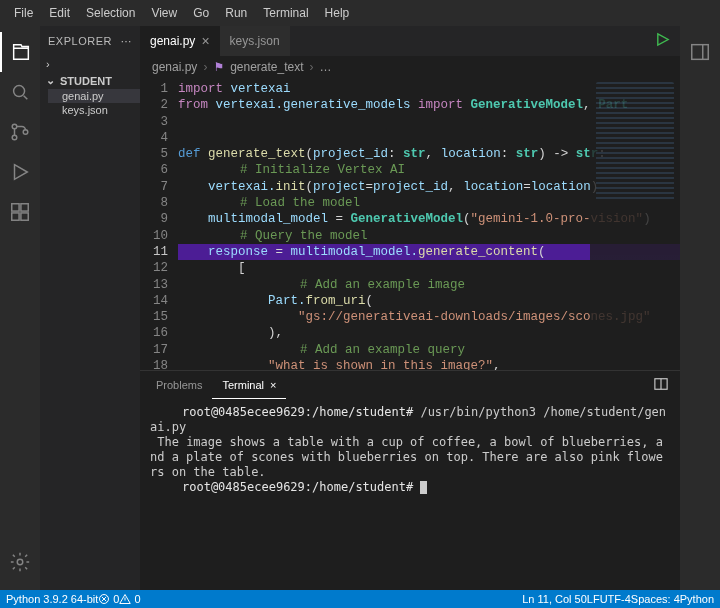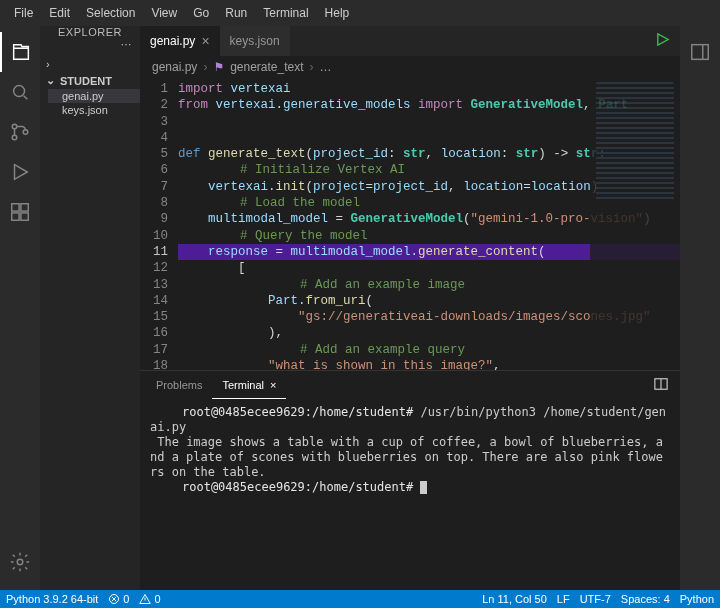--- a/index.html
+++ b/index.html
@@ -11,21 +11,21 @@
   
   .main { flex: 1; display: flex; min-height: 0; }
   
   .activity { width: 40px; background: #2b2b2b; display: flex; flex-direction: column; align-items: center; padding-top: 6px; }
   .activity .bottom { margin-top: auto; margin-bottom: 8px; }
   .act-btn { width: 40px; height: 40px; display: flex; align-items: center; justify-content: center; color: #858585; }
   .act-btn.active { color: #ffffff; border-left: 2px solid #ffffff; }
   .act-btn svg { width: 22px; height: 22px; }
   
   .sidebar { width: 100px; background: #252526; display: flex; flex-direction: column; font-size: 11px; }
-  .sidebar-head { display: flex; align-items: center; height: 30px; padding: 0 8px; color: #bbbbbb; letter-spacing: 0.5px; flex-direction: column; }
+  .sidebar-head { display: flex; align-items: center; height: 30px; padding: 0 8px; color: #bbbbbb; letter-spacing: 0.5px; }
   .sidebar-head .dots { margin-left: auto; color: #bbbbbb; }
   .section { padding: 2px 6px; display: flex; align-items: center; gap: 4px; color: #cccccc; cursor: default; }
   .section.folder { font-weight: 600; }
   .chev { width: 10px; display: inline-block; }
   .tree { padding-left: 8px; }
   .tree-item { padding: 1px 4px 1px 14px; color: #cccccc; }
   .tree-item.active { background: #37373d; }
   
   .editor-col { flex: 1; display: flex; flex-direction: column; min-width: 0; position: relative; }
   .tabs { display: flex; align-items: stretch; height: 30px; background: #252526; }
@@ -63,21 +63,21 @@
   .panel-tabs .right { margin-left: auto; display:flex; gap:10px; color:#cccccc; padding-right:6px; }
   .panel-tabs .right svg { width:14px; height:14px; }
   .term { flex:1; padding: 6px 10px; font-family: Consolas, monospace; font-size: 12px; line-height: 15px; color: #cccccc; white-space: pre-wrap; word-break: break-all; }
   .term .prompt { color: #e5e5e5; margin-left: 32px; }
   .cursor { display:inline-block; width:7px; height:13px; background:#cccccc; vertical-align:text-bottom; }
   
   .rightbar { width: 40px; background: #2b2b2b; display:flex; flex-direction:column; align-items:center; padding-top:6px; }
   .rightbar .act-btn { color:#858585; }
   
   .status { height: 18px; background: #007acc; color: #ffffff; display: flex; align-items: center; font-size: 11px; padding: 0 6px; }
-  .status .left, .status .right { display: flex; align-items: flex-end; gap: 10px; }
+  .status .left, .status .right { display: flex; align-items: flex-end; }
   .status .right { margin-left: auto; }
   .status .sitem { display:flex; align-items:center; gap:3px; }
   .status svg { width:12px; height:12px; }
 </style>
 </head>
 <body>
 
 <div class="root">
 
   <div class="menubar">
@@ -249,18 +249,18 @@
         <svg viewBox="0 0 16 16" fill="none" stroke="currentColor" stroke-width="1.3">
             <path d="M8 2l7 12H1z"></path>
             <path d="M8 6v4M8 12v0"></path>
           </svg>
         <span>0</span>
       </span>
     </div>
     <div class="right">
       <span class="sitem">Ln 11, Col 50</span>
       <span class="sitem">LF</span>
-      <span class="sitem">UTF-7</span>
+      <span class="sitem">UTF-4</span>
       <span class="sitem">Spaces: 4</span>
       <span class="sitem">Python</span>
     </div>
   </div>
 </div>
 
 </body></html>

